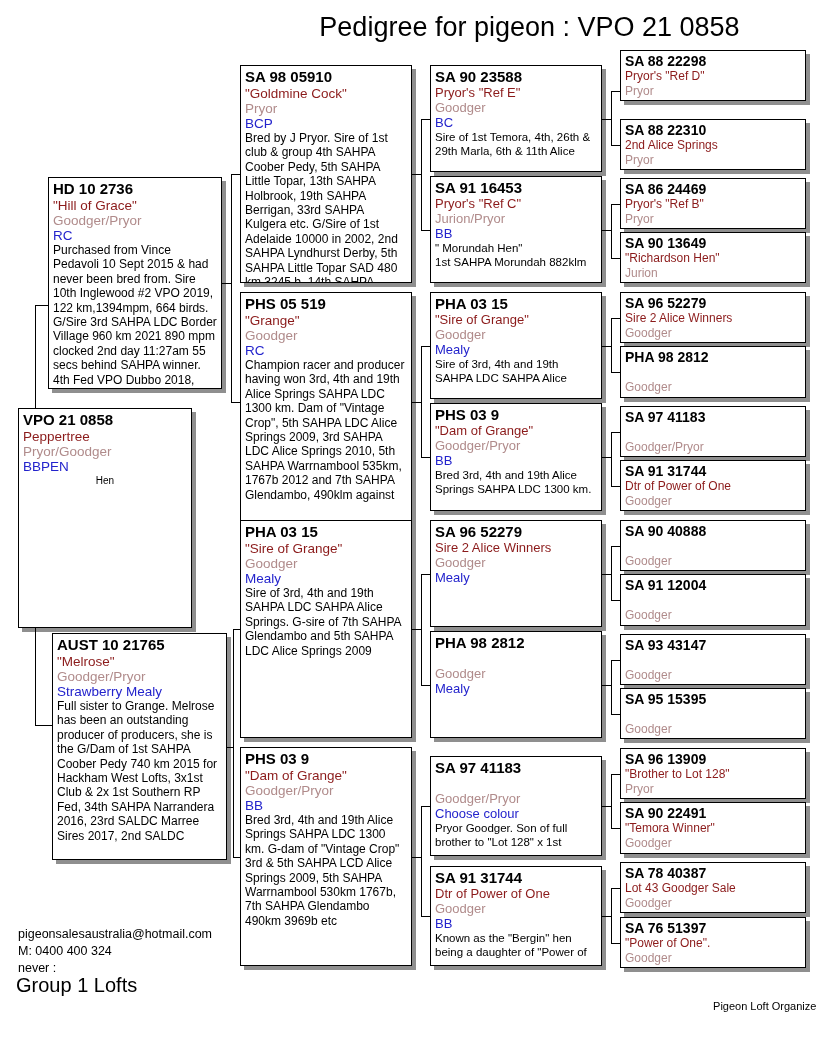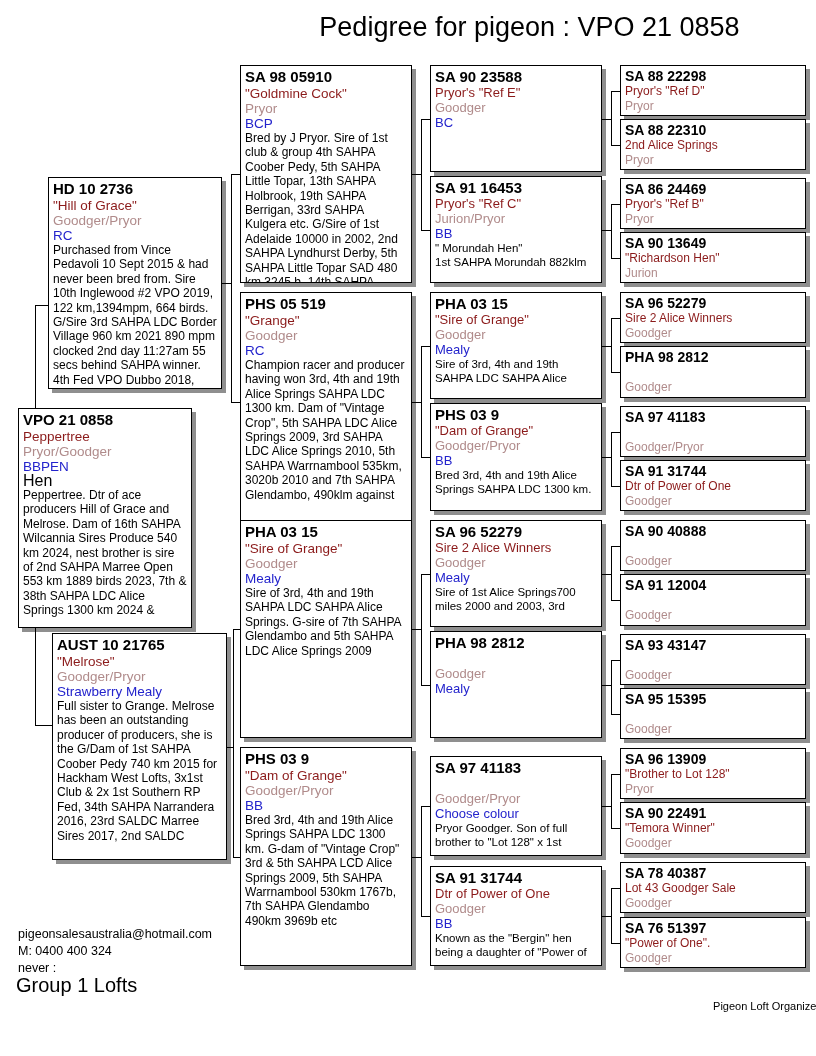--- a/index.html
+++ b/index.html
@@ -12,21 +12,21 @@
   .ring{font-weight:bold;color:#000;}
   .pname{color:#8b1a1a;}
   .breeder{color:#b08b8b;}
   .colour{color:#2323cc;}
   .sex{color:#000;}
   .desc{color:#000;white-space:pre-line;}
   
   .col1 .ring,.col2 .ring{font-size:15px;line-height:18px;}
   .col1 .pname,.col1 .breeder,.col1 .colour,
   .col2 .pname,.col2 .breeder,.col2 .colour{font-size:13.5px;line-height:15px;min-height:15px;}
-  .col1 .sex,.col2 .sex{font-size:16px;line-height:14px;}
+  .col1 .sex,.col2 .sex{font-size:10px;line-height:14px;text-align:center;}
   .col1 .desc,.col2 .desc{font-size:12px;line-height:14.4px;}
   
   .col3 .ring{font-size:15px;line-height:17px;}
   .col3 .pname,.col3 .breeder,.col3 .colour{font-size:13px;line-height:15px;min-height:15px;}
   .col3 .desc{font-size:11.5px;line-height:14px;}
   
   .col4 .ring{font-size:14px;line-height:16px;}
   .col4 .pname,.col4 .breeder{font-size:12px;line-height:14.5px;min-height:14.5px;}
   .cline{position:absolute;background:#000;}
   .footer-line{position:absolute;left:18px;font-size:12.5px;line-height:16px;}
@@ -39,21 +39,20 @@
 
 <div id="page">
   <div class="page-title">Pedigree for pigeon : VPO 21 0858</div>
   <div id="tree">
       <div class="box col1" style="left: 18px; top: 408px; width: 174px; height: 220px;">
         <div class="ring">VPO 21 0858</div>
         <div class="pname">Peppertree</div>
         <div class="breeder">Pryor/Goodger</div>
         <div class="colour">BBPEN</div>
         <div class="sex">Hen</div>
-        <div class="desc">Peppertree. Dtr of ace producers Hill of Grace and Melrose. Dam of 16th SAHPA Wilcannia Sires Produce 540 km 2024, nest brother is sire of 2nd SAHPA Marree Open 553 km 1889 birds 2023, 7th &amp; 38th SAHPA LDC Alice Springs 1300 km 2024 &amp;</div>
       </div>
       <div class="box col1" style="left: 48px; top: 177px; width: 174px; height: 212px;">
         <div class="ring">HD 10 2736</div>
         <div class="pname">"Hill of Grace"</div>
         <div class="breeder">Goodger/Pryor</div>
         <div class="colour">RC</div>
         <div class="desc">Purchased from Vince Pedavoli 10 Sept 2015 &amp; had never been bred from. Sire 10th Inglewood #2 VPO 2019, 122 km,1394mpm, 664 birds. G/Sire 3rd SAHPA LDC Border Village 960 km 2021 890 mpm clocked 2nd day 11:27am 55 secs behind SAHPA winner. 4th Fed VPO Dubbo 2018,</div>
       </div>
       <div class="box col1" style="left: 52px; top: 633px; width: 175px; height: 227px;">
         <div class="ring">AUST 10 21765</div>
@@ -67,41 +66,42 @@
         <div class="pname">"Goldmine Cock"</div>
         <div class="breeder">Pryor</div>
         <div class="colour">BCP</div>
         <div class="desc">Bred by J Pryor. Sire of 1st club &amp; group 4th SAHPA Coober Pedy, 5th SAHPA Little Topar, 13th SAHPA Holbrook, 19th SAHPA Berrigan, 33rd SAHPA Kulgera etc. G/Sire of 1st Adelaide 10000 in 2002, 2nd SAHPA Lyndhurst Derby, 5th SAHPA Little Topar SAD 480 km 3245 b, 14th SAHPA</div>
       </div>
       <div class="box col2" style="left: 240px; top: 292px; width: 172px; height: 259px;">
         <div class="ring">PHS 05 519</div>
         <div class="pname">"Grange"</div>
         <div class="breeder">Goodger</div>
         <div class="colour">RC</div>
-        <div class="desc">Champion racer and producer having won  3rd, 4th and 19th Alice Springs SAHPA LDC 1300 km.  Dam of  "Vintage Crop", 5th SAHPA LDC Alice Springs 2009, 3rd SAHPA LDC Alice Springs 2010, 5th SAHPA Warrnambool 535km, 3020b 2010 and 7th SAHPA Glendambo, 490klm against</div>
+        <div class="desc">Champion racer and producer having won  3rd, 4th and 19th Alice Springs SAHPA LDC 1300 km.  Dam of  "Vintage Crop", 5th SAHPA LDC Alice Springs 2009, 3rd SAHPA LDC Alice Springs 2010, 5th SAHPA Warrnambool 535km, 1767b 2012 and 7th SAHPA Glendambo, 490klm against</div>
       </div>
       <div class="box col2" style="left: 240px; top: 520px; width: 172px; height: 218px;">
         <div class="ring">PHA 03 15</div>
         <div class="pname">"Sire of Grange"</div>
         <div class="breeder">Goodger</div>
         <div class="colour">Mealy</div>
         <div class="desc">Sire of 3rd, 4th and 19th SAHPA LDC SAHPA Alice Springs. G-sire of 7th SAHPA Glendambo and 5th SAHPA LDC Alice Springs 2009</div>
       </div>
       <div class="box col2" style="left: 240px; top: 747px; width: 172px; height: 219px;">
         <div class="ring">PHS 03 9</div>
         <div class="pname">"Dam of Grange"</div>
         <div class="breeder">Goodger/Pryor</div>
         <div class="colour">BB</div>
         <div class="desc">Bred 3rd, 4th and 19th Alice Springs SAHPA LDC 1300 km. G-dam of  "Vintage Crop" 3rd &amp; 5th SAHPA LCD Alice Springs 2009, 5th SAHPA Warrnambool 530km 1767b, 7th SAHPA Glendambo 490km 3969b etc</div>
       </div>
       <div class="box col3" style="left: 430px; top: 65px; width: 172px; height: 107px;">
         <div class="ring">SA 90 23588</div>
         <div class="pname">Pryor's "Ref E"</div>
         <div class="breeder">Goodger</div>
         <div class="colour">BC</div>
+        <div class="desc">Sire of 1st Temora, 4th, 26th &amp; 29th Marla, 6th &amp; 11th Alice</div>
       </div>
       <div class="box col3" style="left: 430px; top: 176px; width: 172px; height: 107px;">
         <div class="ring">SA 91 16453</div>
         <div class="pname">Pryor's "Ref C"</div>
         <div class="breeder">Jurion/Pryor</div>
         <div class="colour">BB</div>
         <div class="desc">" Morundah Hen"
 1st SAHPA Morundah 882klm</div>
       </div>
       <div class="box col3" style="left: 430px; top: 292px; width: 172px; height: 107px;">
@@ -116,21 +116,20 @@
         <div class="pname">"Dam of Grange"</div>
         <div class="breeder">Goodger/Pryor</div>
         <div class="colour">BB</div>
         <div class="desc">Bred 3rd, 4th and 19th Alice Springs SAHPA LDC 1300 km.</div>
       </div>
       <div class="box col3" style="left: 430px; top: 520px; width: 172px; height: 107px;">
         <div class="ring">SA 96 52279</div>
         <div class="pname">Sire 2 Alice Winners</div>
         <div class="breeder">Goodger</div>
         <div class="colour">Mealy</div>
-        <div class="desc">Sire of 1st Alice Springs700 miles 2000 and 2003, 3rd</div>
       </div>
       <div class="box col3" style="left: 430px; top: 631px; width: 172px; height: 107px;">
         <div class="ring">PHA 98 2812</div>
         <div class="pname"></div>
         <div class="breeder">Goodger</div>
         <div class="colour">Mealy</div>
       </div>
       <div class="box col3" style="left: 430px; top: 756px; width: 172px; height: 100px;">
         <div class="ring">SA 97 41183</div>
         <div class="pname"></div>
@@ -138,21 +137,21 @@
         <div class="colour">Choose colour</div>
         <div class="desc">Pryor Goodger. Son of full brother to "Lot 128" x 1st</div>
       </div>
       <div class="box col3" style="left: 430px; top: 866px; width: 172px; height: 100px;">
         <div class="ring">SA 91 31744</div>
         <div class="pname">Dtr of Power of One</div>
         <div class="breeder">Goodger</div>
         <div class="colour">BB</div>
         <div class="desc">Known as the "Bergin" hen being a daughter of "Power of</div>
       </div>
-      <div class="box col4" style="left: 620px; top: 65px; width: 186px; height: 51px;">
+      <div class="box col4" style="left: 620px; top: 50px; width: 186px; height: 51px;">
         <div class="ring">SA 88 22298</div>
         <div class="pname">Pryor's "Ref D"</div>
         <div class="breeder">Pryor</div>
       </div>
       <div class="box col4" style="left: 620px; top: 119px; width: 186px; height: 51px;">
         <div class="ring">SA 88 22310</div>
         <div class="pname">2nd  Alice Springs</div>
         <div class="breeder">Pryor</div>
       </div>
       <div class="box col4" style="left: 620px; top: 178px; width: 186px; height: 51px;">

